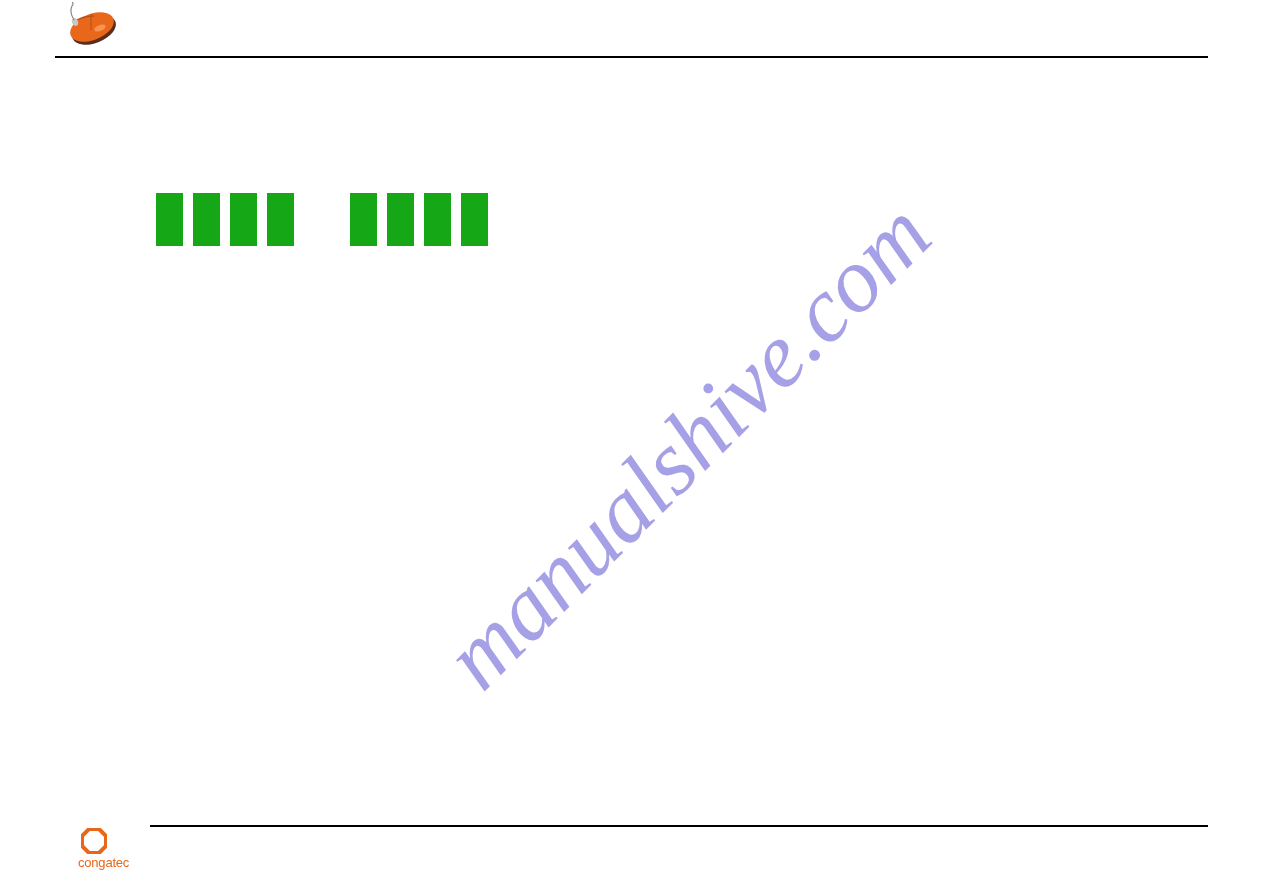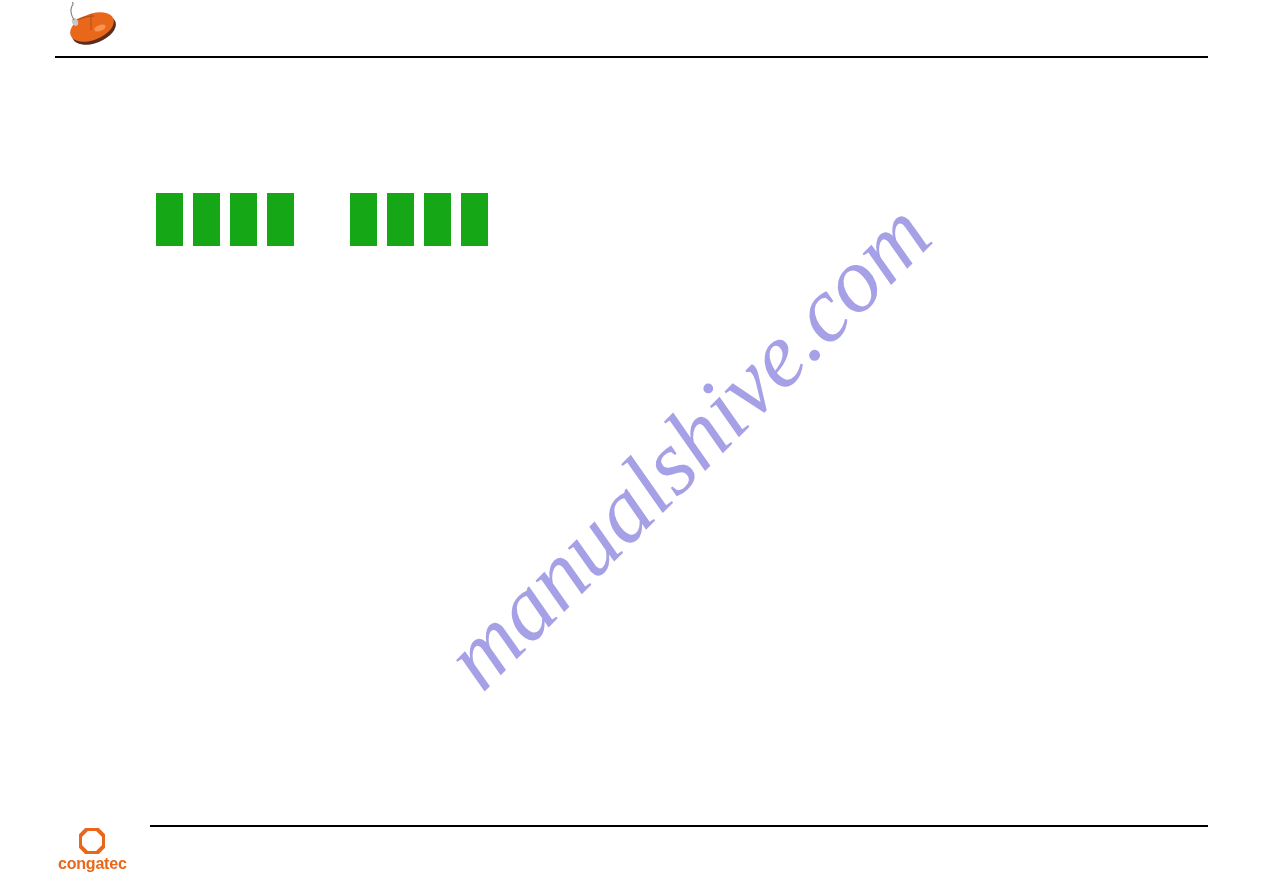--- a/index.html
+++ b/index.html
@@ -71,24 +71,25 @@
     left: 3px;
     top: 828px;
     text-align: center;
   }
   .octagon {
     width: 26px;
     height: 26px;
     margin: 0 auto 1px auto;
   }
   .congatec-text {
-    font-size: 16px;
-    font-weight: bold;
+    font-size: 13px;
+    font-weight: normal;
     color: #e8671a;
     letter-spacing: -0.2px;
+    margin-left: 20px;
   }
 </style>
 </head>
 <body>
 
 <div class="page">
 
   <div class="mouse-icon">
     <svg width="56" height="50" viewBox="0 0 56 50">
       <ellipse cx="30" cy="28" rx="23" ry="13" fill="#5a2e1a" transform="rotate(-22 30 28)"></ellipse>

